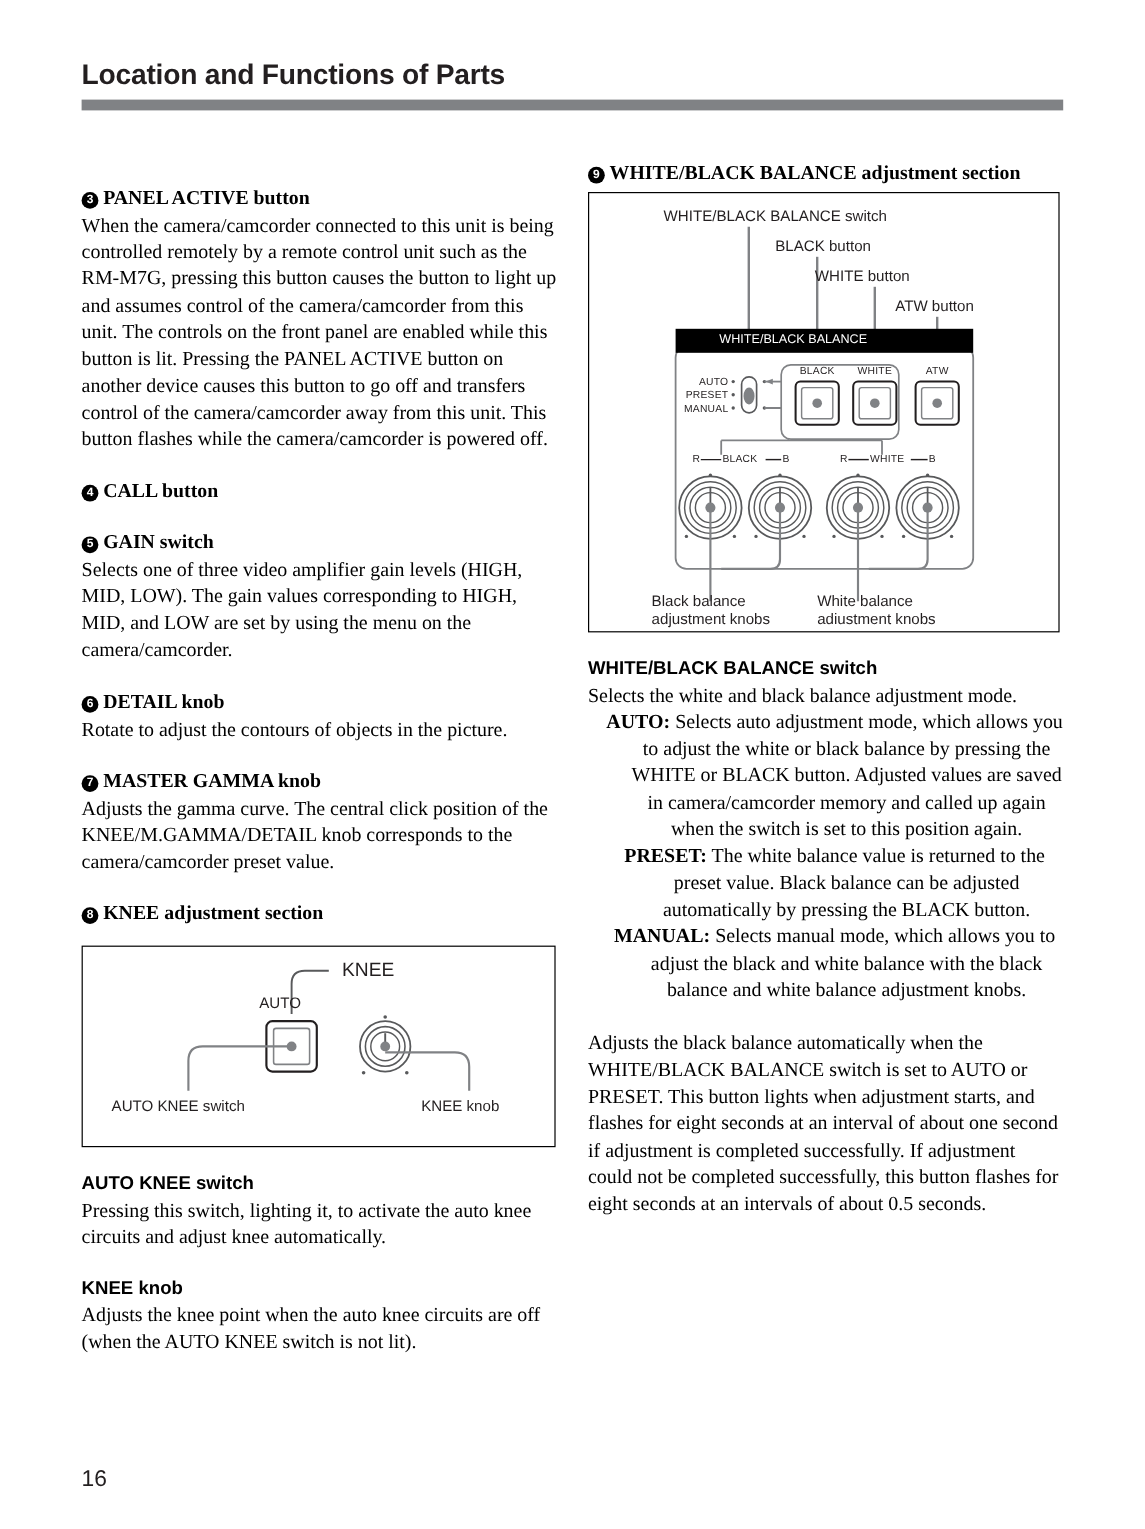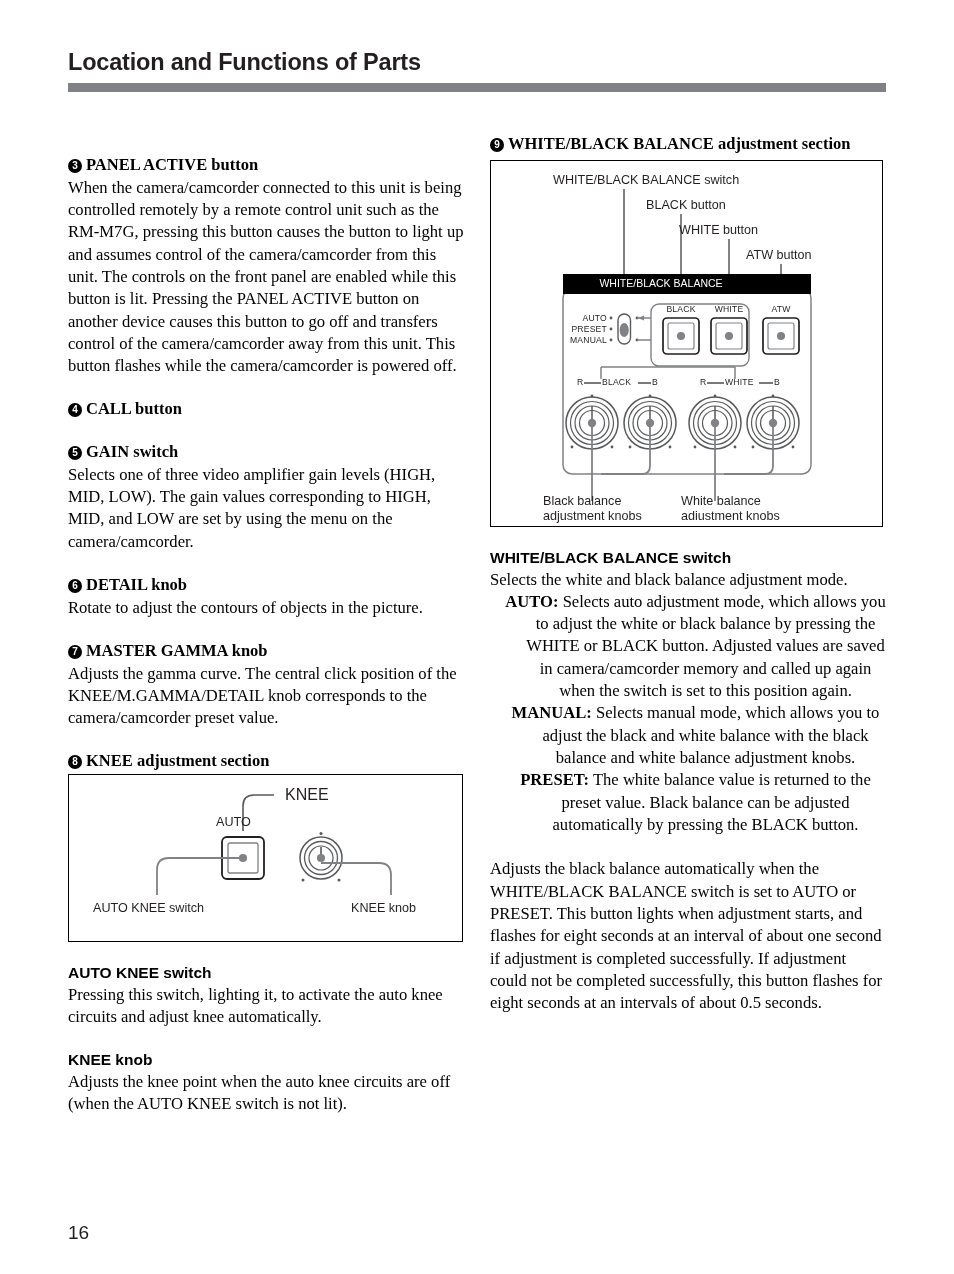--- a/index.html
+++ b/index.html
@@ -99,21 +99,21 @@
     margin: 0;
   }
   .defterm { font-weight: bold; }
 
   
   .figure-box {
     border: 1.4px solid #000;
     position: relative;
     background: #fff;
   }
-  .fig-knee { width: 393px; height: 166px; margin-top: 2px; }
+  .fig-knee { width: 393px; height: 166px; margin-top: 16px; }
   .fig-wbb  { width: 391px; height: 365px; margin-top: 5px; }
 
   .fig-label {
     position: absolute;
     font-family: "Liberation Sans", "DejaVu Sans", sans-serif;
     font-size: 12.6px;
     color: #231f20;
     white-space: nowrap;
     line-height: 1.22;
   }
@@ -361,27 +361,27 @@
 
   <div class="block" style="margin-top:22px;">
     <div class="sub-heading">WHITE/BLACK BALANCE switch</div>
     <p class="body">Selects the white and black balance adjustment mode.</p>
     <div class="deflist">
       <p class="defitem">
         <span class="defterm">AUTO:</span>
         <span>Selects auto adjustment mode, which allows you to adjust the white or black balance by pressing the WHITE or BLACK button. Adjusted values are saved in camera/camcorder memory and called up again when the switch is set to this position again.</span>
       </p>
       <p class="defitem">
+        <span class="defterm">PRESET:</span>
+        <span>The white balance value is returned to the preset value. Black balance can be adjusted automatically by pressing the BLACK button.</span>
+      </p>
+      <p class="defitem">
         <span class="defterm">MANUAL:</span>
         <span>Selects manual mode, which allows you to adjust the black and white balance with the black balance and white balance adjustment knobs.</span>
       </p>
-      <p class="defitem">
-        <span class="defterm">PRESET:</span>
-        <span>The white balance value is returned to the preset value. Black balance can be adjusted automatically by pressing the BLACK button.</span>
-      </p>
     </div>
   </div>
 
   <div class="block">
     <p class="body">Adjusts the black balance automatically when the WHITE/BLACK BALANCE switch is set to AUTO or PRESET. This button lights when adjustment starts, and flashes for eight seconds at an interval of about one second if adjustment is completed successfully. If adjustment could not be completed successfully, this button flashes for eight seconds at an intervals of about 0.5 seconds.</p>
   </div>
 </div>
 
 <div class="folio">16</div>
 

